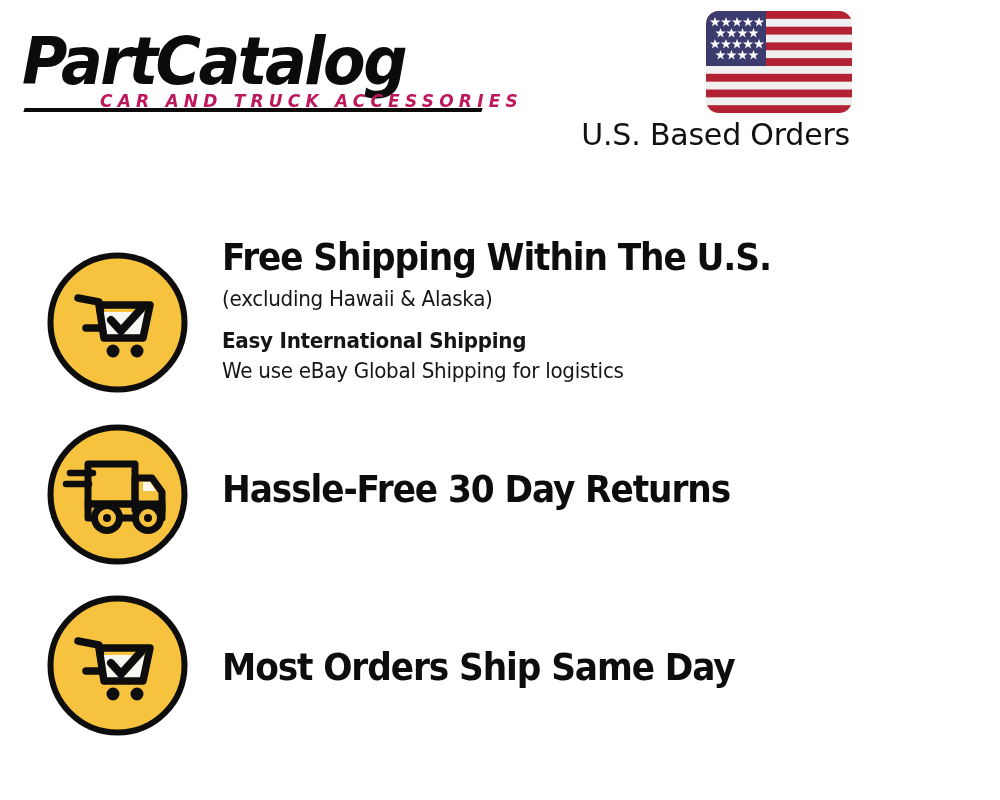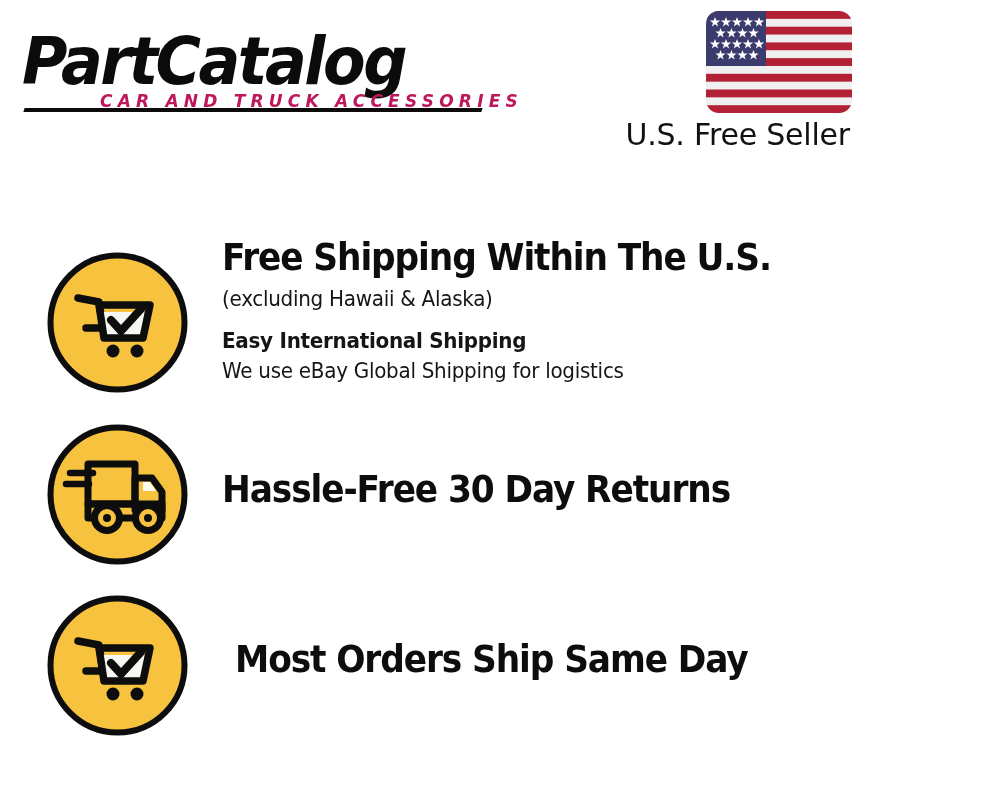--- a/index.html
+++ b/index.html
@@ -139,21 +139,21 @@
   
   .row1 .badge { top: 14px; }
   .row1 .feature-text { top: 0px; }
   .row1 .feature-title { margin: 0 0 4px 0; }
   .row1 .gap { height: 12px; }
 
   
   .row2 .badge { top: 15px; }
   .row2 .feature-text { top: 61px; }
   .row3 .badge { top: 15px; }
-  .row3 .feature-text { top: 60px; margin-left: 13px; }
+  .row3 .feature-text { top: 68px; }
 </style>
 </head>
 <body>
 
 <div class="header">
 
   <div class="logo-block">
     <div class="logo-word">PartCatalog</div>
     <div class="logo-rule"></div>
     <div class="logo-tag">CAR AND TRUCK ACCESSORIES</div>
@@ -197,21 +197,21 @@
 
           <polygon points="14.5,39 15.8,42.6 19.6,42.6 16.5,44.9 17.7,48.5 14.5,46.3 11.3,48.5 12.5,44.9 9.4,42.6 13.2,42.6"></polygon>
           <polygon points="25.5,39 26.8,42.6 30.6,42.6 27.5,44.9 28.7,48.5 25.5,46.3 22.3,48.5 23.5,44.9 20.4,42.6 24.2,42.6"></polygon>
           <polygon points="36.5,39 37.8,42.6 41.6,42.6 38.5,44.9 39.7,48.5 36.5,46.3 33.3,48.5 34.5,44.9 31.4,42.6 35.2,42.6"></polygon>
           <polygon points="47.5,39 48.8,42.6 52.6,42.6 49.5,44.9 50.7,48.5 47.5,46.3 44.3,48.5 45.5,44.9 42.4,42.6 46.2,42.6"></polygon>
         </g>
       </g>
     </svg>
   </div>
 
-  <div class="seller-text">U.S. Free Seller</div>
+  <div class="seller-text">U.S. Based Orders</div>
 </div>
 
 <div class="features">
 
   <div class="feature-row row1">
     <div class="badge">
       <svg viewBox="0 0 145 145" xmlns="http://www.w3.org/2000/svg" aria-hidden="true">
         <circle cx="72.5" cy="72.5" r="67" fill="#F7C23E" stroke="#0D0D0D" stroke-width="6"></circle>
         <path d="M41 78 L58 78 L54 52 L33 48" fill="none" stroke="#0D0D0D" stroke-width="7.5" stroke-linecap="round" stroke-linejoin="round"></path>
         <path d="M55 62 L100 62 L95 88 L60 88 Z" fill="#F7F7F2"></path>

